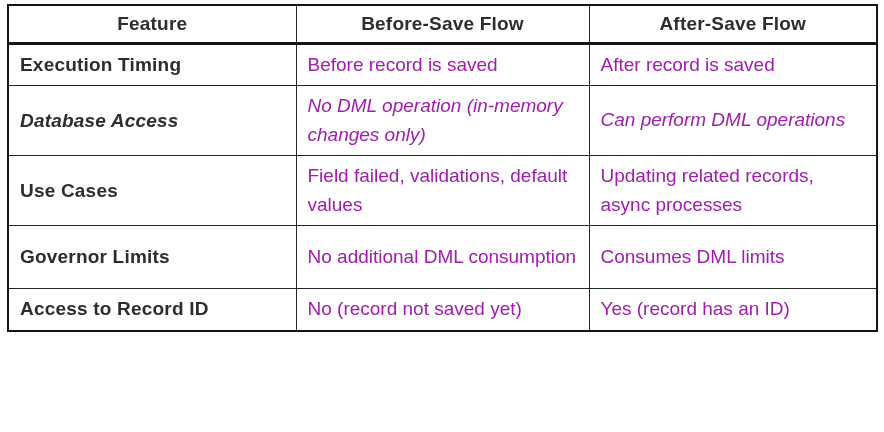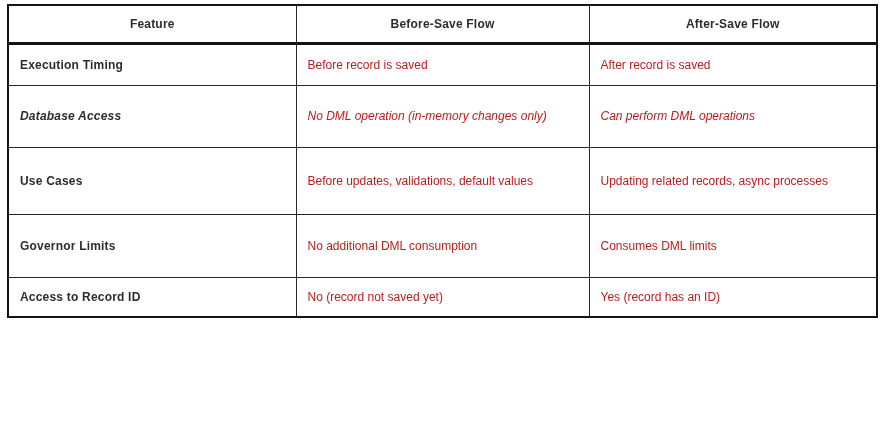--- a/index.html
+++ b/index.html
@@ -21,38 +21,38 @@
     border-collapse: collapse;
     table-layout: fixed;
     width: 869px;
     border: 2px solid #141414;
   }
   .cmp th, .cmp td {
     border: 1px solid #262626;
     box-sizing: border-box;
     padding: 6px 11px;
     vertical-align: middle;
-    font-size: 12px;
+    font-size: 19px;
   }
   .cmp thead th {
     border-bottom: 3px solid #141414;
     text-align: center;
     font-weight: bold;
     color: #2d2d2d;
     height: 38px;
     letter-spacing: 0.2px;
   }
   .cmp tbody th {
     text-align: left;
     font-weight: bold;
     color: #2d2d2d;
     letter-spacing: 0.2px;
   }
   .cmp tbody td {
-    color: #b91c1c;
+    color: #a21caf;
     line-height: 1.5;
   }
   
   .cmp tbody tr:nth-child(1) { height: 42px; padding-left: 20px; }
   .cmp tbody tr:nth-child(2) { height: 62px; font-style: italic; }
   .cmp tbody tr:nth-child(3) { height: 67px; }
   .cmp tbody tr:nth-child(4) { height: 63px; padding-left: 28px; }
   .cmp tbody tr:nth-child(5) { height: 40px; }
   .cmp tbody tr:nth-child(6) { height: 63px; }
   .cmp tbody tr:nth-child(7) { height: 48px; }
@@ -80,21 +80,21 @@
         <td>Before record is saved</td>
         <td>After record is saved</td>
       </tr>
       <tr>
         <th>Database Access</th>
         <td>No DML operation (in-memory changes only)</td>
         <td>Can perform DML operations</td>
       </tr>
       <tr>
         <th>Use Cases</th>
-        <td>Before updates, validations, default values</td>
+        <td>Field failed, validations, default values</td>
         <td>Updating related records, async processes</td>
       </tr>
       <tr>
         <th>Governor Limits</th>
         <td>No additional DML consumption</td>
         <td>Consumes DML limits</td>
       </tr>
       <tr>
         <th>Access to Record ID</th>
         <td>No (record not saved yet)</td>

